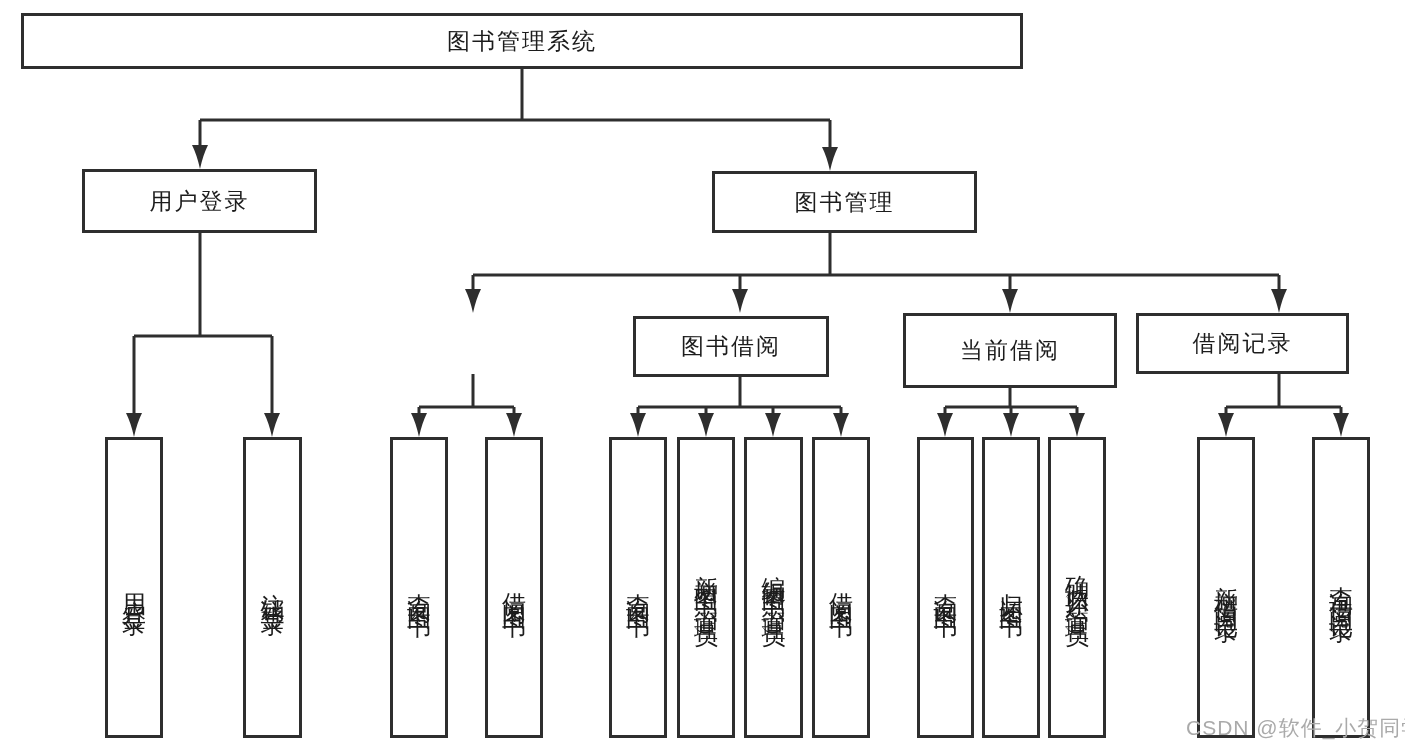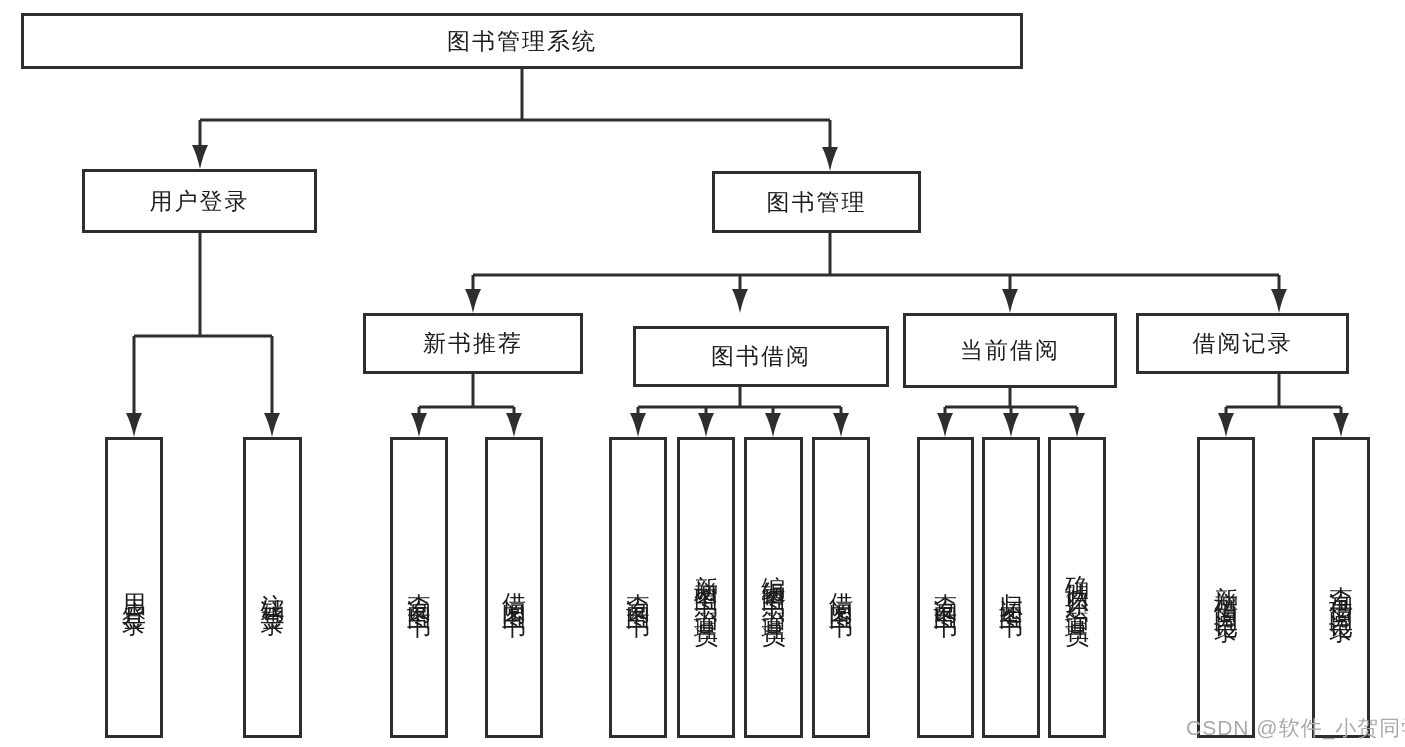--- a/index.html
+++ b/index.html
@@ -102,28 +102,25 @@
     </g>
   </svg>
 
   <div class="node h" style="left:21px;top:13px;width:1002px;height:56px">
     <span>图书管理系统</span>
   </div>
 
   <div class="node h" style="left:82px;top:169px;width:235px;height:64px">
     <span>用户登录</span>
   </div>
-  <div class="node h" style="left:712px;top:171px;width:209px;height:62px">
+  <div class="node h" style="left:712px;top:171px;width:265px;height:62px">
     <span>图书管理</span>
   </div>
 
-  <div class="node h" style="left:363px;top:313px;width:220px;height:61px">
-    <span>新书推荐</span>
-  </div>
-  <div class="node h" style="left:633px;top:326px;width:256px;height:61px">
+  <div class="node h" style="left:633px;top:316px;width:196px;height:61px">
     <span>图书借阅</span>
   </div>
   <div class="node h" style="left:903px;top:313px;width:214px;height:75px">
     <span>当前借阅</span>
   </div>
   <div class="node h" style="left:1136px;top:313px;width:213px;height:61px">
     <span>借阅记录</span>
   </div>
 
   <div class="node v" style="left:105px;top:437px;width:58px;height:301px">

